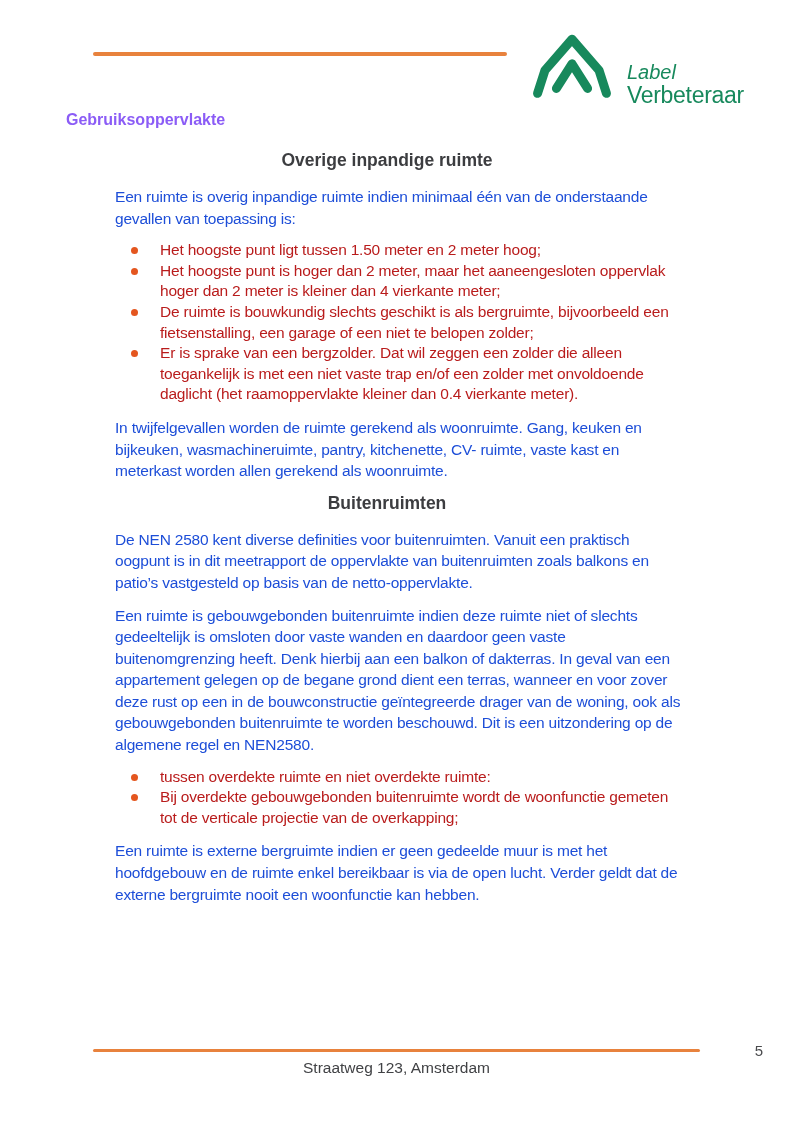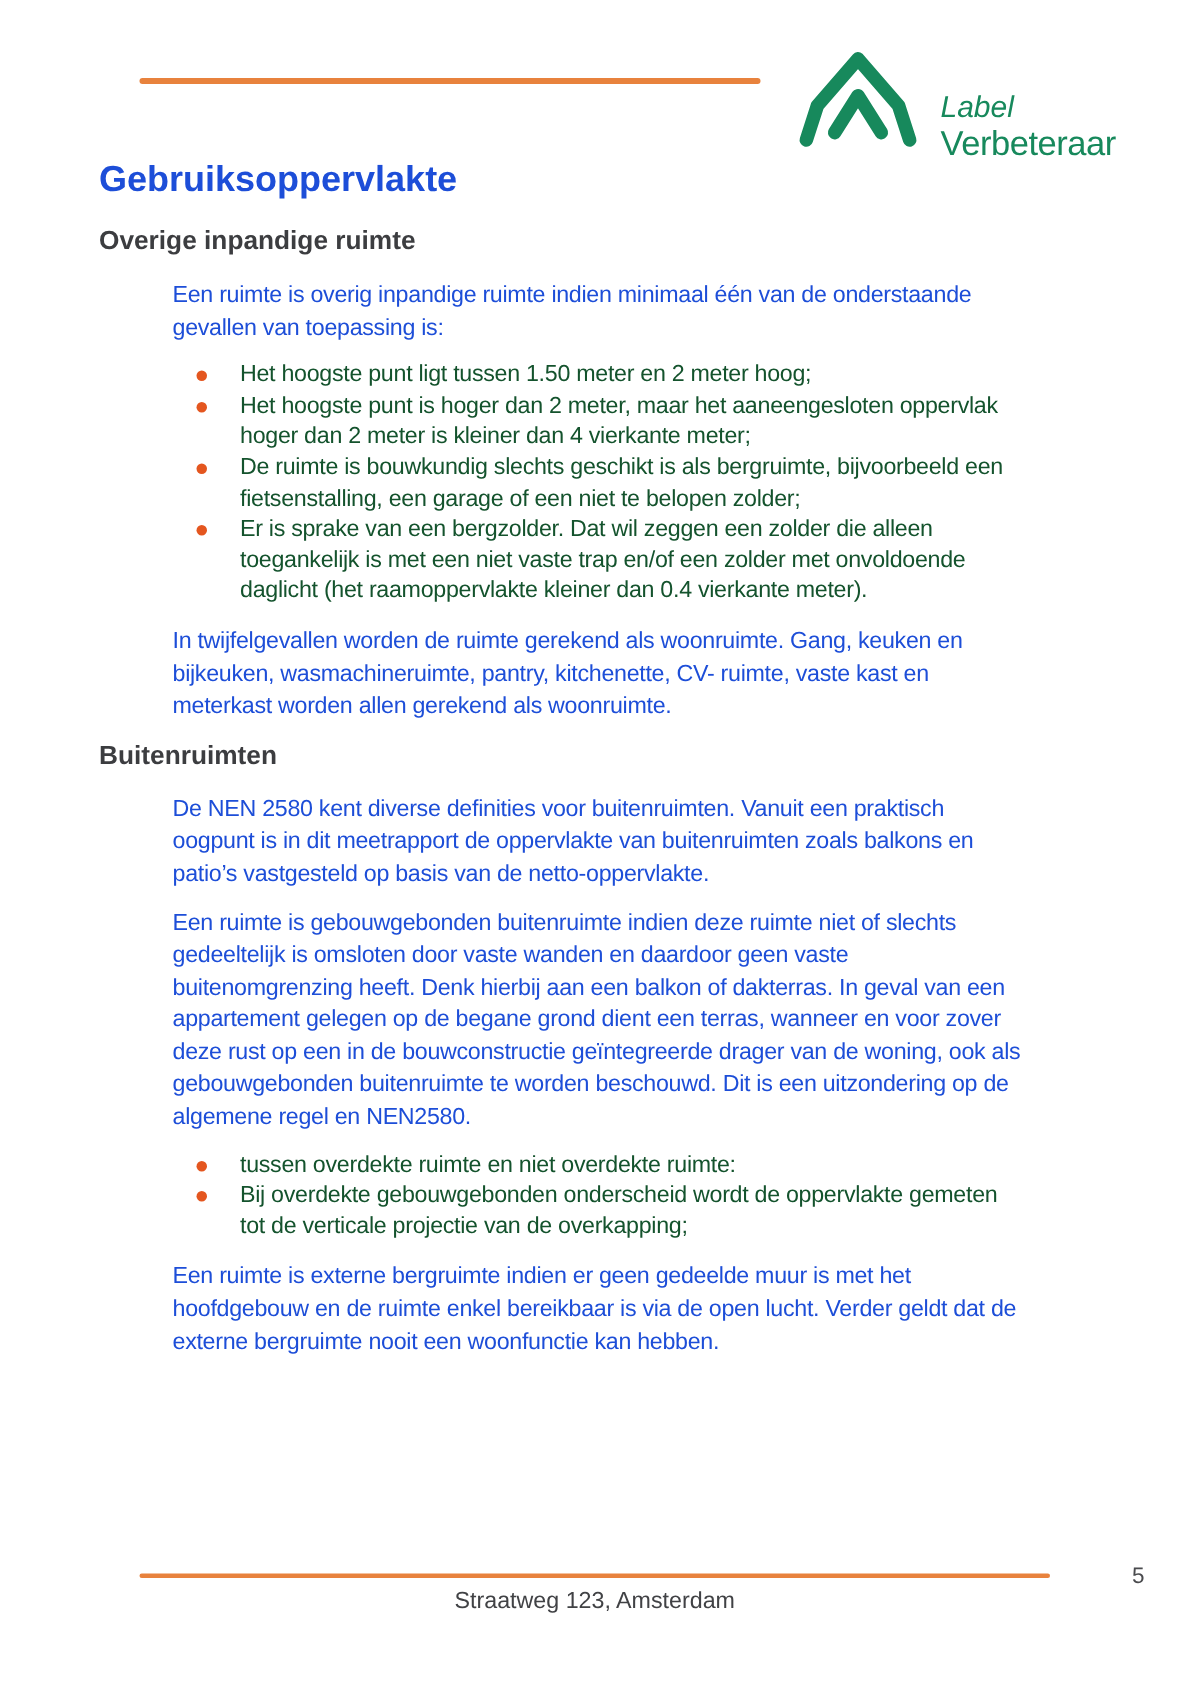--- a/index.html
+++ b/index.html
@@ -9,31 +9,31 @@
   }
   
   .top-rule{position:absolute;left:93px;top:52px;width:414px;height:4px;background:#E8823D;border-radius:2px;}
   .logo{position:absolute;left:531px;top:18px;display:flex;align-items:center;gap:14px;}
   .logo-icon{width:82px;height:78px;display:block;}
   .logo-text{display:flex;flex-direction:column;justify-content:center;}
   .logo-word-top{font-style:italic;font-weight:400;font-size:20px;color:#17895C;line-height:1.05;margin-top:44px;}
   .logo-word-bottom{font-weight:normal;font-size:23px;color:#17895C;letter-spacing:-0.3px;line-height:1.1;}
   
   .content{position:absolute;left:66px;top:106px;width:642px;}
-  .doc-title{font-size:24px;font-weight:bold;color:#1d4ed8;margin:0 0 16px 0;line-height:28px;}
-  .section-heading{font-size:17.5px;font-weight:bold;color:#3C3D40;margin:0 0 15px 0;line-height:21px;}
+  .doc-title{font-size:16px;font-weight:bold;color:#8b5cf6;margin:0 0 16px 0;line-height:28px;}
+  .section-heading{font-size:17.5px;font-weight:bold;color:#3C3D40;margin:0 0 15px 0;line-height:21px;text-align:center;}
   .indent{padding-left:49px;}
   .para{
     font-size:15.5px;line-height:21.6px;letter-spacing:-0.2px;color:#1d4ed8;
     margin:0 0 11px 0;white-space:pre-line;
   }
   .bullet-list{list-style:none;margin:0 0 12px 0;padding:0;}
   .bullet-item{
     position:relative;padding-left:45px;font-size:15.5px;line-height:20.6px;
-    letter-spacing:-0.2px;color:#14532d;white-space:pre-line;
+    letter-spacing:-0.2px;color:#b91c1c;white-space:pre-line;
   }
   .bullet-item::before{
     content:"";position:absolute;left:16px;top:7px;width:7px;height:7px;
     border-radius:50%;background:#E4561F;
   }
   
   .footer-rule{position:absolute;left:93px;top:1049px;width:607px;height:3px;background:#E8823D;border-radius:2px;}
   .page-number{position:absolute;top:1042px;right:30px;font-size:15px;color:#4A4B4E;}
   .footer-address{position:absolute;top:1059px;left:0;width:793px;text-align:center;font-size:15.5px;color:#414245;}
 </style>
@@ -92,21 +92,21 @@
 gedeeltelijk is omsloten door vaste wanden en daardoor geen vaste
 buitenomgrenzing heeft. Denk hierbij aan een balkon of dakterras. In geval van een
 appartement gelegen op de begane grond dient een terras, wanneer en voor zover
 deze rust op een in de bouwconstructie geïntegreerde drager van de woning, ook als
 gebouwgebonden buitenruimte te worden beschouwd. Dit is een uitzondering op de
 algemene regel en NEN2580.</p>
 
 
       <ul class="bullet-list">
         <li class="bullet-item">tussen overdekte ruimte en niet overdekte ruimte:</li>
-        <li class="bullet-item">Bij overdekte gebouwgebonden onderscheid wordt de oppervlakte gemeten
+        <li class="bullet-item">Bij overdekte gebouwgebonden buitenruimte wordt de woonfunctie gemeten
 tot de verticale projectie van de overkapping;</li>
       </ul>
 
       <p class="para">Een ruimte is externe bergruimte indien er geen gedeelde muur is met het
 hoofdgebouw en de ruimte enkel bereikbaar is via de open lucht. Verder geldt dat de
 externe bergruimte nooit een woonfunctie kan hebben.</p>
     </div>
 
   </div>
 

